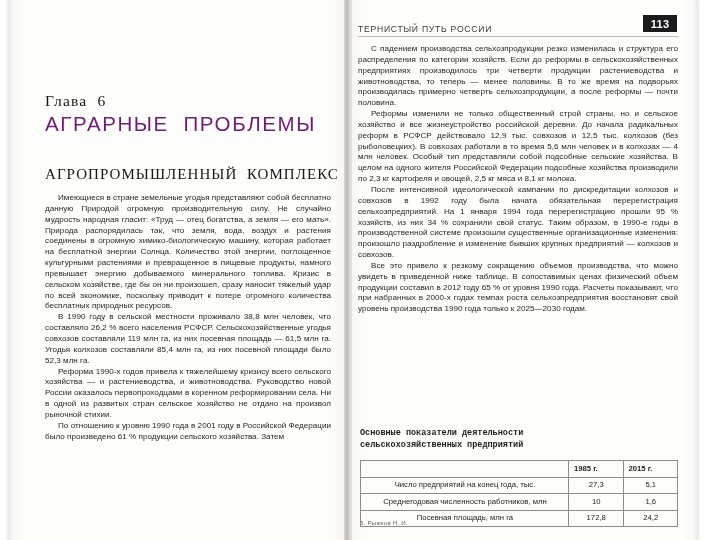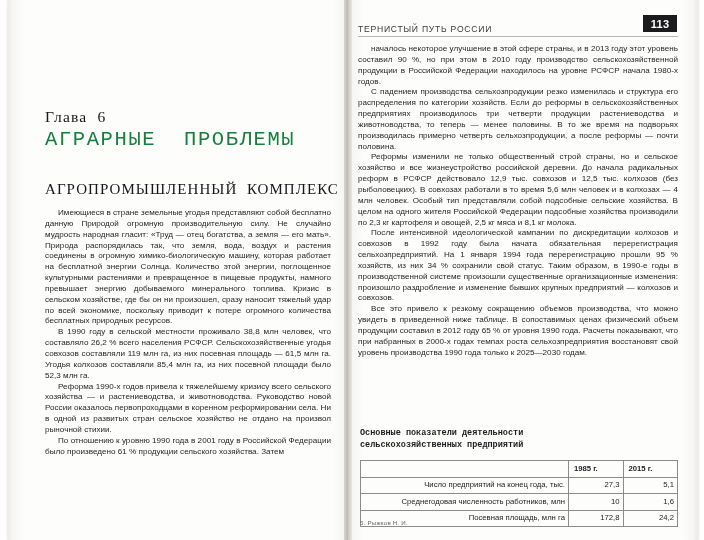--- a/index.html
+++ b/index.html
@@ -64,36 +64,36 @@
     line-height: 10.85px;
     text-align: justify;
     text-indent: 13px;
     letter-spacing: 0.01px;
     color: #1f1f1f;
   }
 
   
   #left-text {
     left: 45px;
-    top: 108px;
+    top: 92px;
     width: 286px;
   }
   #chapter-label {
     font-family: "Liberation Serif", serif;
     font-size: 15.5px;
     letter-spacing: 1.2px;
     color: #17171a;
     margin: 0 0 2px 0;
     white-space: pre;
   }
   #chapter-title {
-    font-family: Liberation Mono, monospace;
+    font-family: Liberation Sans, sans-serif;
     font-size: 20.5px;
     letter-spacing: 1.6px;
-    color: #15803d;
+    color: #701a75;
     margin: 0 0 30px 0;
     white-space: pre;
   }
   #section-title {
     font-family: "Liberation Serif", serif;
     font-size: 15px;
     letter-spacing: 1.05px;
     color: #17171a;
     margin: 0 0 10px 0;
     text-align: center;
@@ -165,21 +165,21 @@
     border-collapse: collapse;
     width: 318px;
     font-size: 7.7px;
     color: #1c1c1e;
     background: #fdfdfc;
   }
   #metrics-table td, #metrics-table th {
     border: 1px solid #8d8b88;
     padding: 2px 3px 2.5px 4px;
     font-weight: normal;
-    text-align: right;
+    text-align: center;
     line-height: 10px;
     height: 11px;
   }
   #metrics-table thead th.spacer { border-top: 1px solid #8d8b88; }
   #metrics-table thead th.yr {
     font-weight: bold;
     text-align: left;
     padding-left: 5px;
   }
   .c-label { width: 218px; }
@@ -214,21 +214,20 @@
     <p class="body">По отношению к уровню 1990 года в 2001 году в Российской Федерации было произведено 61 % продукции сельского хозяйства. Затем</p>
   </div>
 
   <div id="right-header">
     <div id="running-head">ТЕРНИСТЫЙ ПУТЬ РОССИИ</div>
     <div id="header-rule"></div>
     <div id="page-number-badge">113</div>
   </div>
 
   <div class="col" id="right-text">
-    <p class="body">началось некоторое улучшение в этой сфере страны, и в 2013 году этот уровень составил 90 %, но при этом в 2010 году производство сельскохозяйственной продукции в Российской Федерации находилось на уровне РСФСР начала 1980-х годов.</p>
     <p class="body">С падением производства сельхозпродукции резко изменилась и структура его распределения по категории хозяйств. Если до реформы в сельскохозяйственных предприятиях производилось три четверти продукции растениеводства и животноводства, то теперь — менее половины. В то же время на подворьях производилась примерно четверть сельхозпродукции, а после реформы — почти половина.</p>
     <p class="body">Реформы изменили не только общественный строй страны, но и сельское хозяйство и все жизнеустройство российской деревни. До начала радикальных реформ в РСФСР действовало 12,9 тыс. совхозов и 12,5 тыс. колхозов (без рыболовецких). В совхозах работали в то время 5,6 млн человек и в колхозах — 4 млн человек. Особый тип представляли собой подсобные сельские хозяйства. В целом на одного жителя Российской Федерации подсобные хозяйства производили по 2,3 кг картофеля и овощей, 2,5 кг мяса и 8,1 кг молока.</p>
     <p class="body">После интенсивной идеологической кампании по дискредитации колхозов и совхозов в 1992 году была начата обязательная перерегистрация сельхозпредприятий. На 1 января 1994 года перерегистрацию прошли 95 % хозяйств, из них 34 % сохранили свой статус. Таким образом, в 1990-е годы в производственной системе произошли существенные организационные изменения: произошло раздробление и изменение бывших крупных предприятий — колхозов и совхозов.</p>
     <p class="body">Все это привело к резкому сокращению объемов производства, что можно увидеть в приведенной ниже таблице. В сопоставимых ценах физический объем продукции составил в 2012 году 65 % от уровня 1990 года. Расчеты показывают, что при набранных в 2000-х годах темпах роста сельхозпредприятия восстановят свой уровень производства 1990 года только к 2025—2030 годам.</p>
   </div>
 
   <div id="table-block">
     <div id="table-caption">
       <span>Основные показатели деятельности</span><br>
       <span>сельскохозяйственных предприятий</span>

